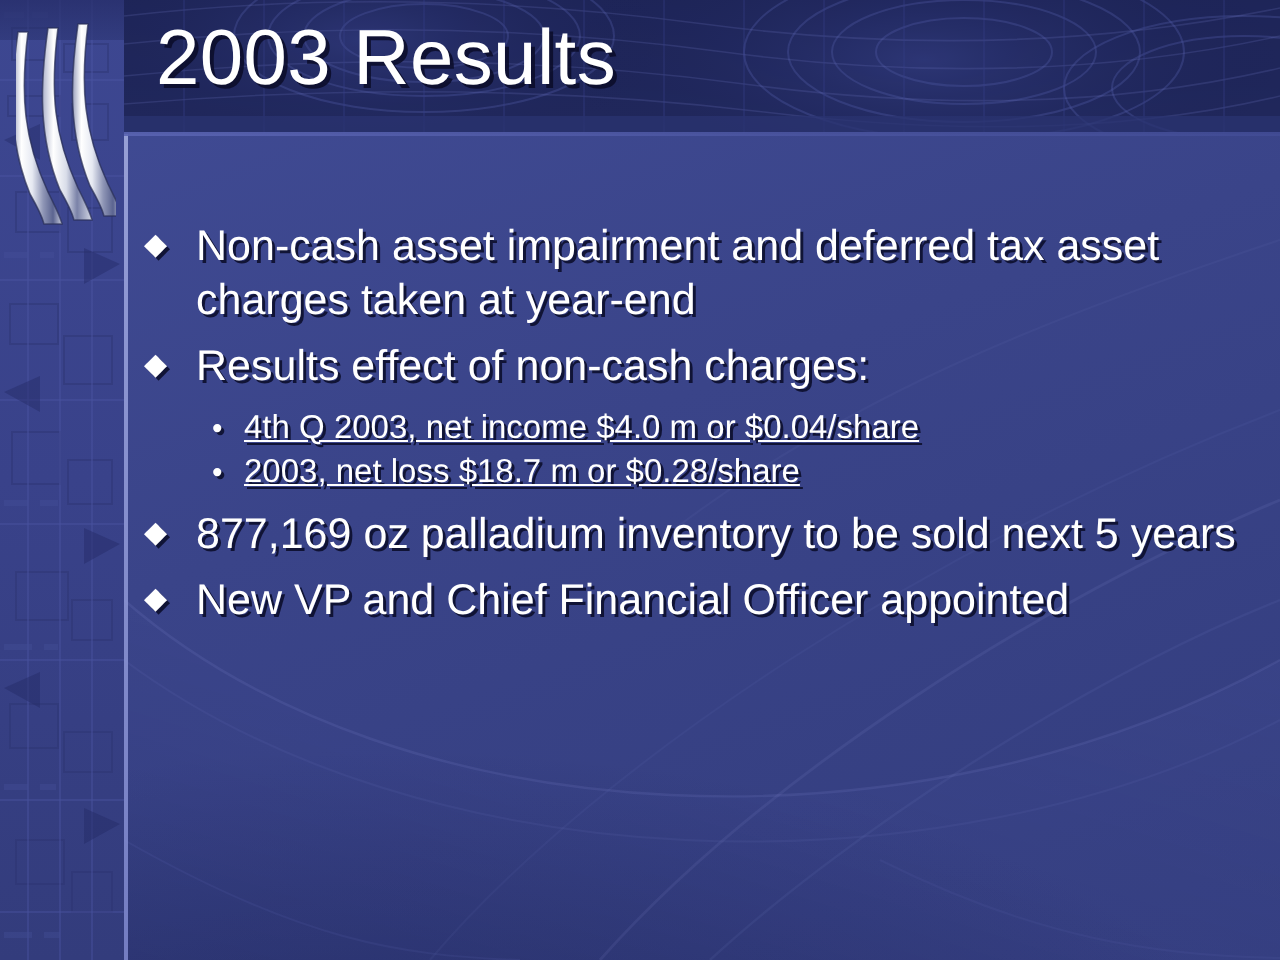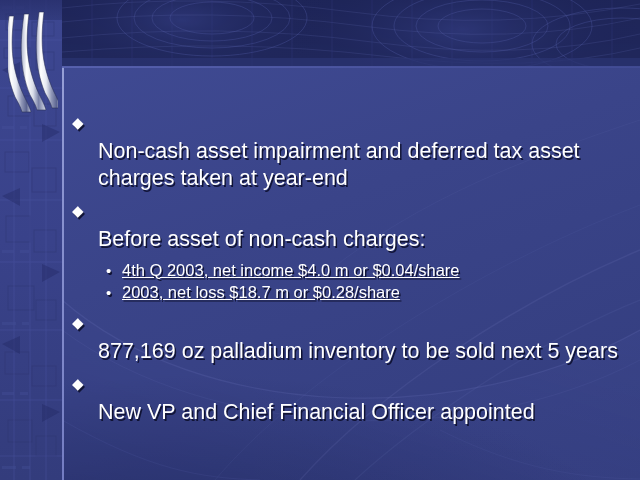--- a/index.html
+++ b/index.html
@@ -128,21 +128,20 @@
   .lvl1 .mark {
     flex: 0 0 auto;
     width: 26px;
     font-size: 15px;
     line-height: 26.5px;
     text-align: left;
     padding-left: 2px;
   }
   .lvl1 .txt {
     flex: 1 1 auto;
-    margin-top: 28px;
   }
 
   .lvl2 {
     font-size: 16.5px;
     line-height: 21px;
     margin-bottom: 1px;
     padding-left: 36px;
   }
   .lvl2 .mark {
     flex: 0 0 auto;
@@ -299,31 +298,32 @@
         <stop offset="100%" stop-color="#d5d9e6"></stop>
       </linearGradient>
     </defs>
     <g stroke="#2a2f55" stroke-width="0.8" stroke-opacity="0.7">
       <path d="M6,8 C 2,40 4,62 16,88 C 20,96 22,100 23,104 L14,104 C 13,100 11,96 7,89 C -4,62 -3,36 1,8 Z" fill="url(#metal)"></path>
       <path d="M21,6 C 17,38 19,60 31,86 C 35,94 37,98 38,102 L29,102 C 28,98 26,94 22,87 C 11,60 12,34 16,6 Z" fill="url(#metal2)"></path>
       <path d="M36,4 C 32,36 34,58 46,84 C 50,92 52,96 53,100 L44,100 C 43,96 41,92 37,85 C 26,58 27,32 31,4 Z" fill="url(#metal)"></path>
     </g>
   </svg>
 
+  <div class="title">2003 Results</div>
 
   <div class="content">
 
     <div class="bullet-row lvl1 gap-after">
       <span class="mark">◆</span>
       <span class="txt">Non-cash asset impairment and deferred tax asset charges taken at year-end</span>
     </div>
 
     <div class="bullet-row lvl1">
       <span class="mark">◆</span>
-      <span class="txt">Before asset of non-cash charges:</span>
+      <span class="txt">Results effect of non-cash charges:</span>
     </div>
 
     <div class="bullet-row lvl2 gap-before">
       <span class="mark">•</span>
       <span class="txt">4th Q 2003, net income $4.0 m or $0.04/share</span>
     </div>
 
     <div class="bullet-row lvl2 gap-after">
       <span class="mark">•</span>
       <span class="txt">2003, net loss $18.7 m or $0.28/share</span>

